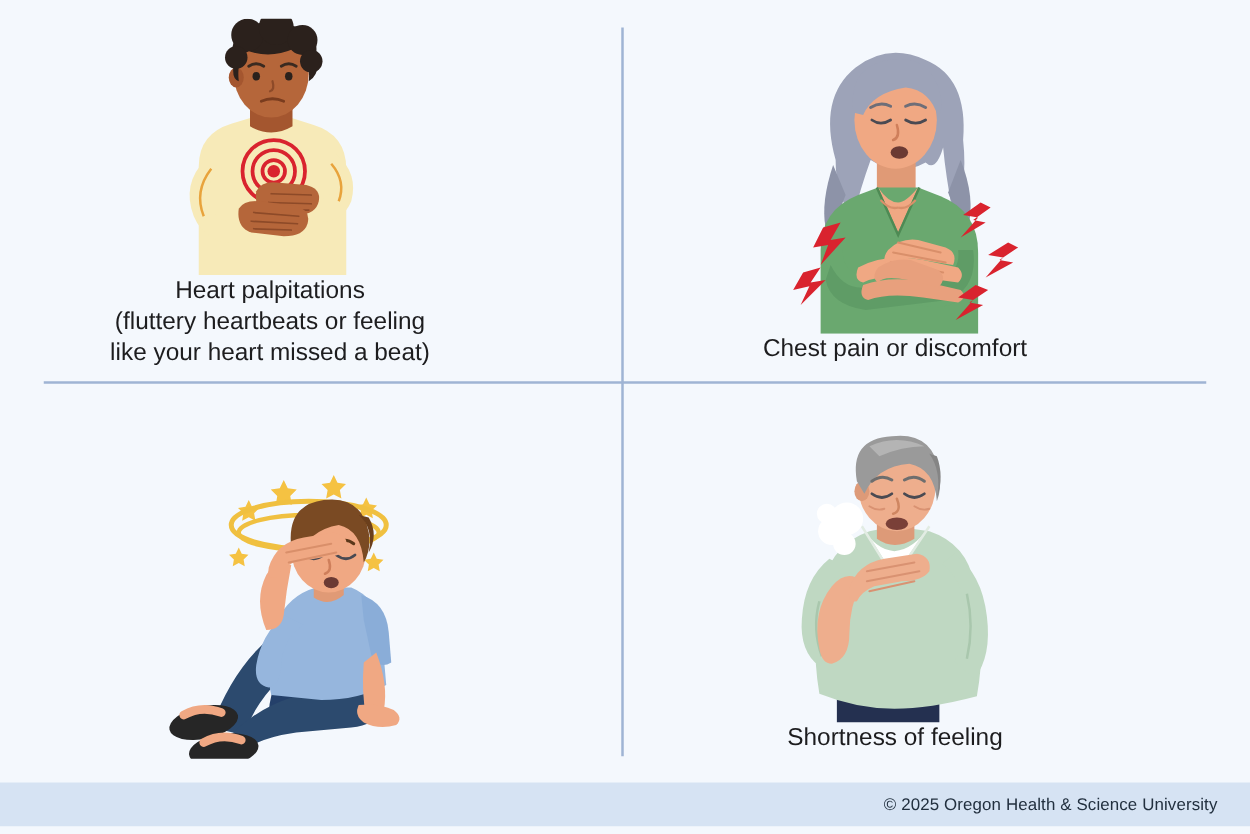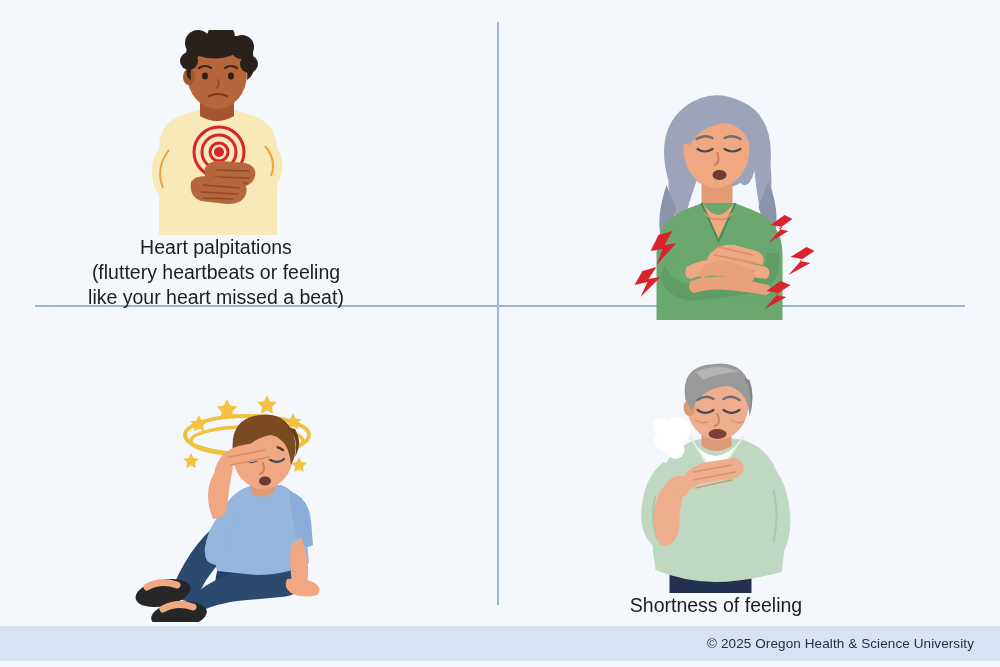--- a/index.html
+++ b/index.html
@@ -38,21 +38,20 @@
   }
   
   .quadrant {
     position: absolute;
     width: 432px;
     height: 305px;
     box-sizing: border-box;
     display: flex;
     flex-direction: column;
     align-items: center;
-    margin-top: 15px;
   }
   .q1 { left: 0;     top: 0; }
   .q2 { left: 500px; top: 0; }
   .q3 { left: 0;     top: 307px; height: 300px; }
   .q4 { left: 500px; top: 307px; height: 300px; }
 
   .art {
     position: relative;
     flex: 1 1 auto;
     width: 100%;
@@ -198,20 +197,21 @@
         <path d="M104 182 Q116 174 130 176 L152 184 Q160 190 152 198 L128 192 Q108 188 104 194 Q98 190 104 182 Z" fill="#e8a07d"></path>
 
         <path d="M60 150 L74 146 L66 160 L78 158 L58 180 L64 164 L52 166 Z" fill="#d9232e"></path>
         <path d="M44 186 L58 182 L50 194 L62 192 L42 212 L49 197 L36 200 Z" fill="#d9232e"></path>
 
         <path d="M186 130 L172 140 L184 142 L170 158 L190 146 L180 144 L194 134 Z" fill="#d9232e"></path>
         <path d="M208 162 L192 172 L204 174 L190 190 L212 178 L201 176 L216 166 Z" fill="#d9232e"></path>
         <path d="M182 196 L168 206 L180 208 L166 224 L188 212 L177 210 L192 200 Z" fill="#d9232e"></path>
       </svg>
     </div>
+    <div class="caption">Chest pain or discomfort</div>
   </div>
 
   <div class="quadrant q3">
     <div class="art">
       <svg width="250" height="235" viewBox="0 0 250 235">
 
         <g fill="#f5c242">
           <path d="M136 12 l3.2 6.6 7.2 1 -5.2 5.1 1.2 7.2 -6.4 -3.4 -6.4 3.4 1.2 -7.2 -5.2 -5.1 7.2 -1 Z"></path>
           <path d="M176 8 l3 6.2 6.8 1 -4.9 4.8 1.2 6.8 -6.1 -3.2 -6.1 3.2 1.2 -6.8 -4.9 -4.8 6.8 -1 Z"></path>
           <path d="M108 28 l2.6 5.4 6 .9 -4.3 4.2 1 6 -5.3 -2.8 -5.3 2.8 1 -6 -4.3 -4.2 6 -.9 Z"></path>

